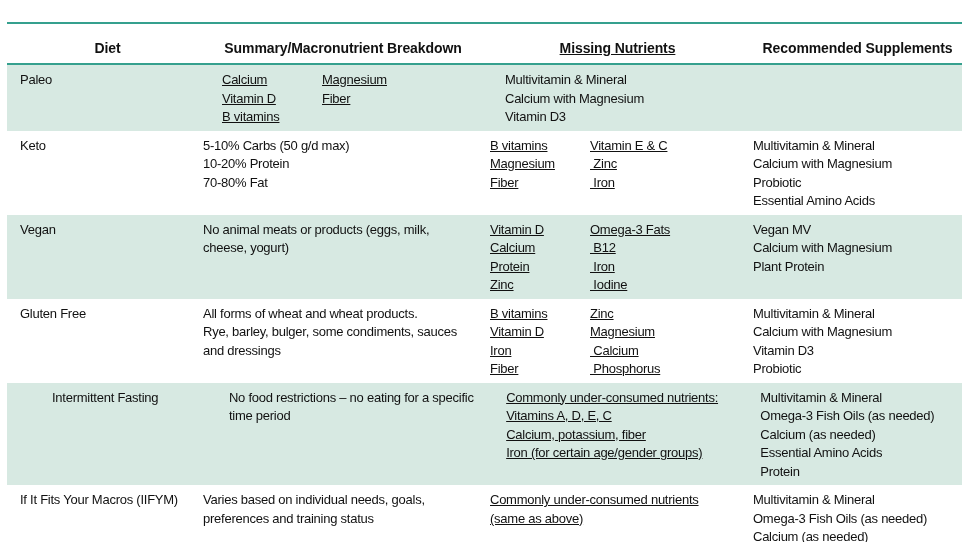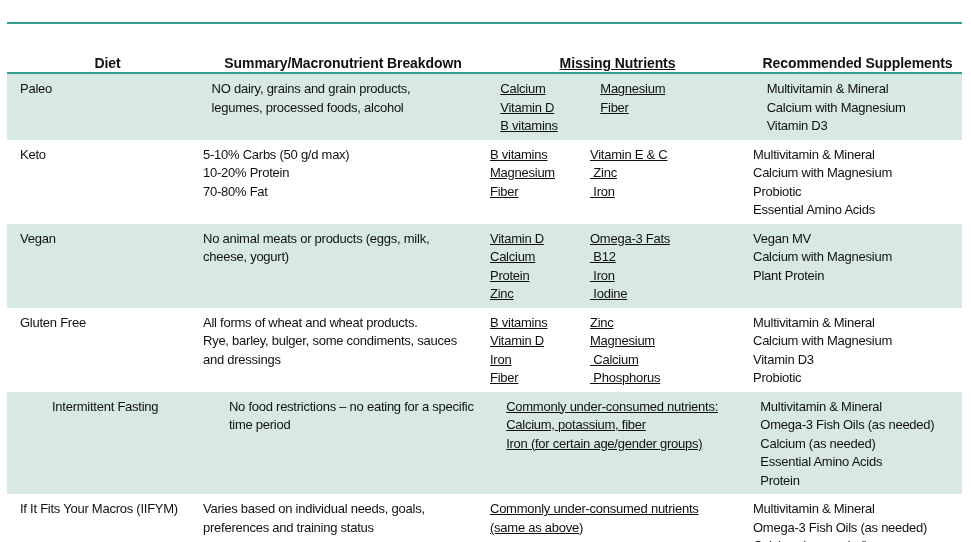--- a/index.html
+++ b/index.html
@@ -9,21 +9,21 @@
     font-family:"Liberation Sans", sans-serif;
     color:#111;
   }
   .canvas { position:relative; width:971px; height:542px; background:#fff; overflow:hidden; }
   .diet-table {
     position:absolute; left:7px; top:22px; width:955px;
     border-top:2px solid var(--accent,#35a08e);
     border-bottom:3px solid var(--accent,#35a08e);
   }
   .header-row {
-    display:flex; height:50px; align-items:flex-end; padding-top:9px;
+    display:flex; height:41px; align-items:center; padding-top:9px;
     background:#fff;
     border-bottom:2px solid var(--accent,#35a08e);
   }
   .hcell {
     font-weight:bold; font-size:14px; letter-spacing:-0.1px;
     text-align:center; line-height:18px;
   }
   .row { display:flex; }
   .row.alt { background:var(--row-green,#d7e9e2); }
   .cell { padding-top:6px; padding-bottom:4px; font-size:13px; line-height:18.5px; letter-spacing:-0.25px; }
@@ -42,24 +42,20 @@
   <div class="diet-table">
     <div class="header-row">
       <div class="hcell col1">Diet</div>
       <div class="hcell col2">Summary/Macronutrient Breakdown</div>
       <div class="hcell col3">Missing Nutrients</div>
       <div class="hcell col4">Recommended Supplements</div>
     </div>
     <div id="rows">
         <div class="row alt" style="min-height: 60px; gap: 20px;">
     <div class="cell col1 line">Paleo</div>
-    <div class="cell col2">
-            <div class="line">NO dairy, grains and grain products,</div>
-            <div class="line">legumes, processed foods, alcohol</div>
-          </div>
     <div class="cell col3">
             <div class="missing-two">
               <div class="mc1">
                 <div class="line">Calcium</div>
                 <div class="line">Vitamin D</div>
                 <div class="line">B vitamins</div>
               </div>
               <div>
                 <div class="line">Magnesium</div>
                 <div class="line">Fiber</div>
@@ -159,20 +155,21 @@
           </div>
   </div>
         <div class="row alt" style="min-height: 98px; padding-left: 32px;">
     <div class="cell col1 line">Intermittent Fasting</div>
     <div class="cell col2">
             <div class="line">No food restrictions – no eating for a specific</div>
             <div class="line">time period</div>
           </div>
     <div class="cell col3">
             <div class="line">Commonly under-consumed nutrients:</div>
+            <div class="line">Vitamins A, D, E, C</div>
             <div class="line">Calcium, potassium, fiber</div>
             <div class="line">Iron (for certain age/gender groups)</div>
           </div>
     <div class="cell col4">
             <div class="line">Multivitamin &amp; Mineral</div>
             <div class="line">Omega-3 Fish Oils (as needed)</div>
             <div class="line">Calcium (as needed)</div>
             <div class="line">Essential Amino Acids</div>
             <div class="line">Protein</div>
           </div>

